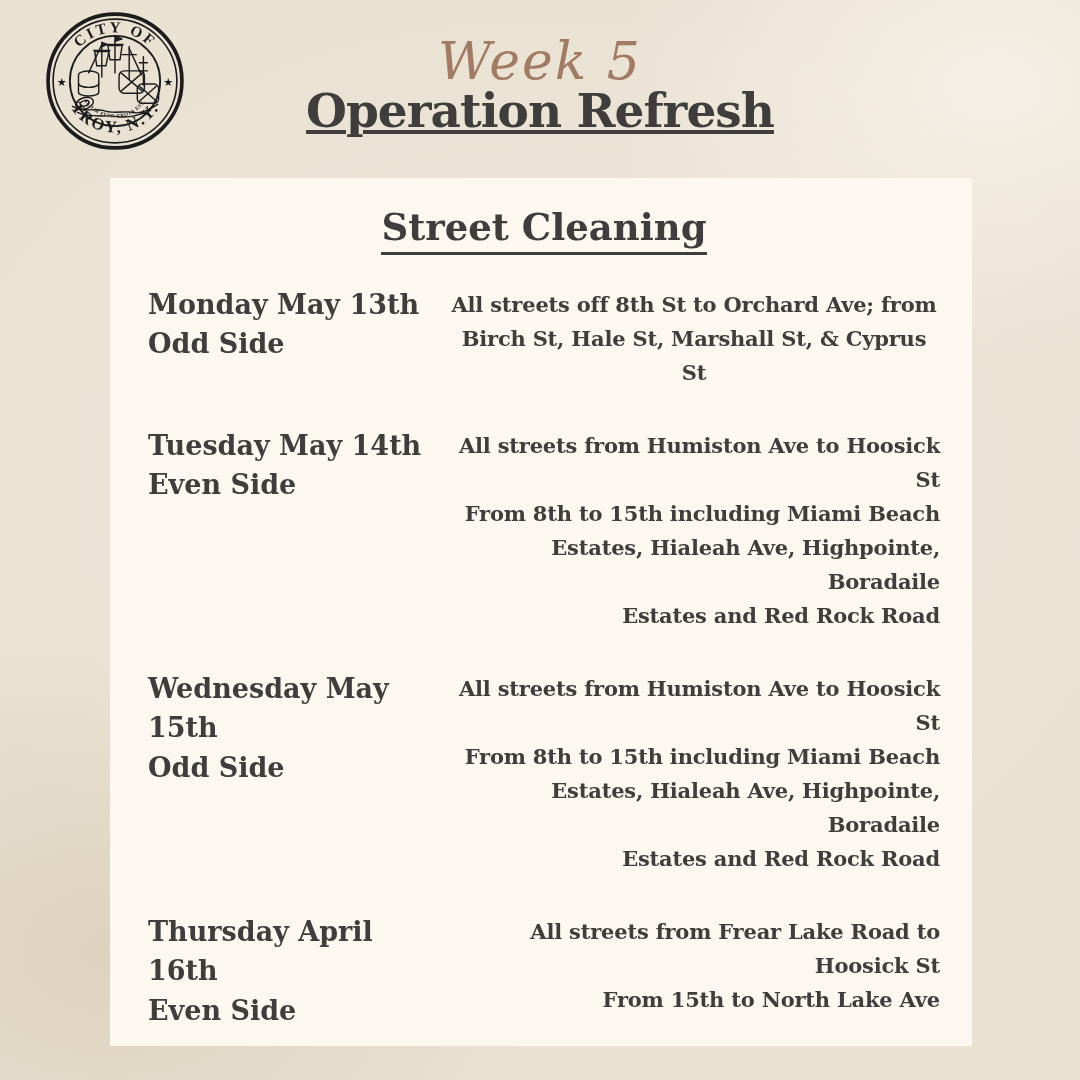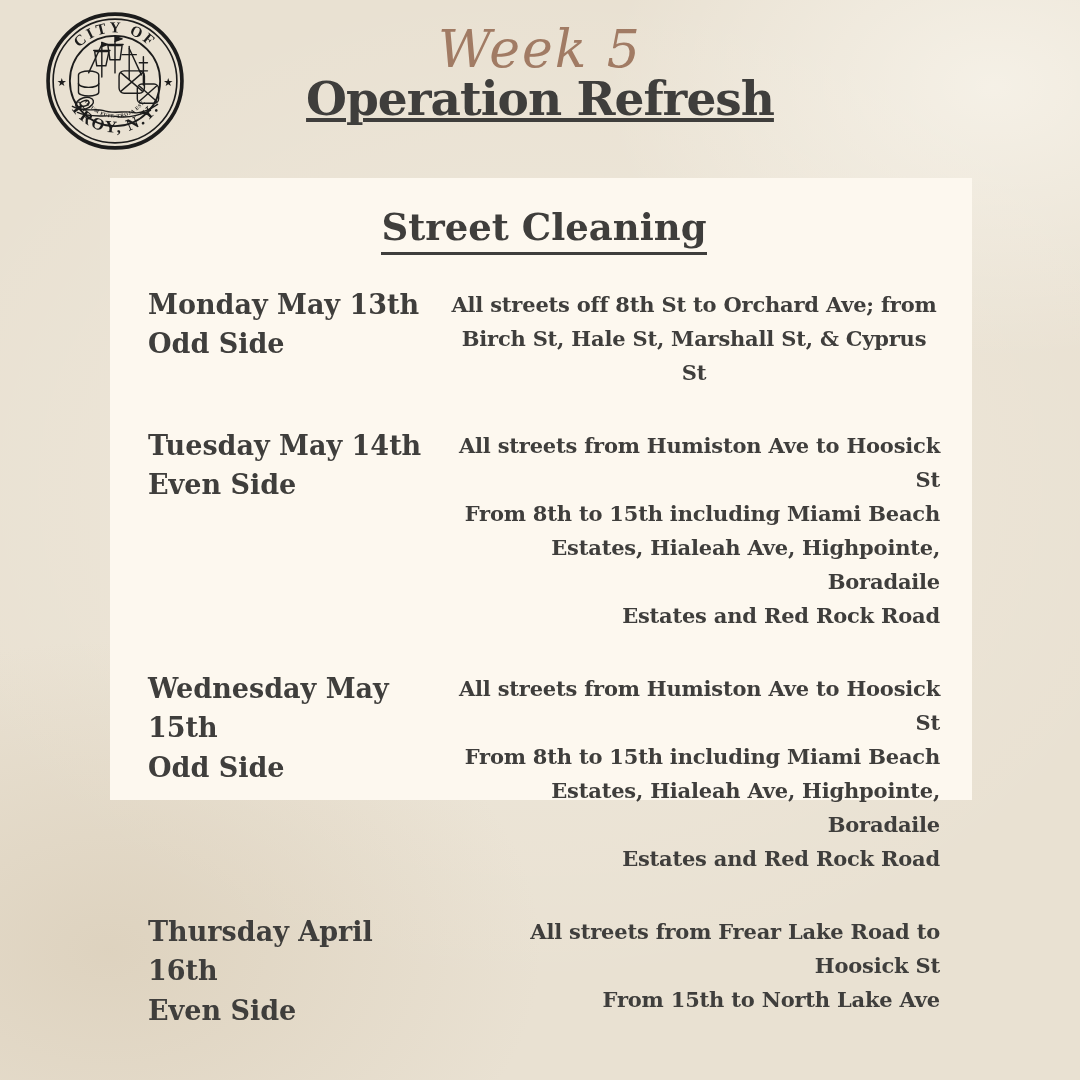--- a/index.html
+++ b/index.html
@@ -11,31 +11,31 @@
     width:1080px;height:1080px;position:relative;overflow:hidden;
     color:var(--ink);
     font-family:"DejaVu Serif", serif;
     background:
       radial-gradient(700px 500px at 10% 88%, rgba(208,193,168,0.45), transparent 62%),
       radial-gradient(600px 420px at 92% 8%, rgba(255,253,247,0.55), transparent 65%),
       radial-gradient(900px 700px at 50% 45%, rgba(255,251,243,0.30), transparent 72%),
       var(--page-bg);
   }
   .seal{position:absolute;left:44px;top:10px;width:142px;height:142px;}
-  .header{position:absolute;top:0;left:0;width:100%;text-align:center;}
+  .header{position:absolute;top:12px;left:0;width:100%;text-align:center;}
   .week{
     margin-top:22px;font-style:italic;font-size:52px;line-height:1.05;
     color:var(--accent);font-family:"DejaVu Serif", serif;letter-spacing:2px;
   }
   .title{
     margin-top:-2px;font-size:47px;font-weight:bold;letter-spacing:-1px;line-height:1.0;
     color:var(--ink);font-family:"DejaVu Serif", serif;text-decoration:underline;
   }
   .panel{
-    position:absolute;left:110px;top:178px;width:862px;height:622px;
+    position:absolute;left:110px;top:178px;width:862px;height:868px;
     background:var(--panel-bg);
     padding:26px 32px 0 38px;
   }
   .heading-wrap{text-align:center;margin-bottom:30px;}
   .heading{
     display:inline-block;font-size:37px;font-weight:bold;line-height:1.25;
     border-bottom:3px solid var(--ink);padding-bottom:2px;letter-spacing:0px;
   }
   .row{display:flex;align-items:flex-start;margin-bottom:36px;justify-content:space-between;}
   .day-col{flex:0 0 300px;font-size:27px;font-weight:bold;line-height:1.45;}

